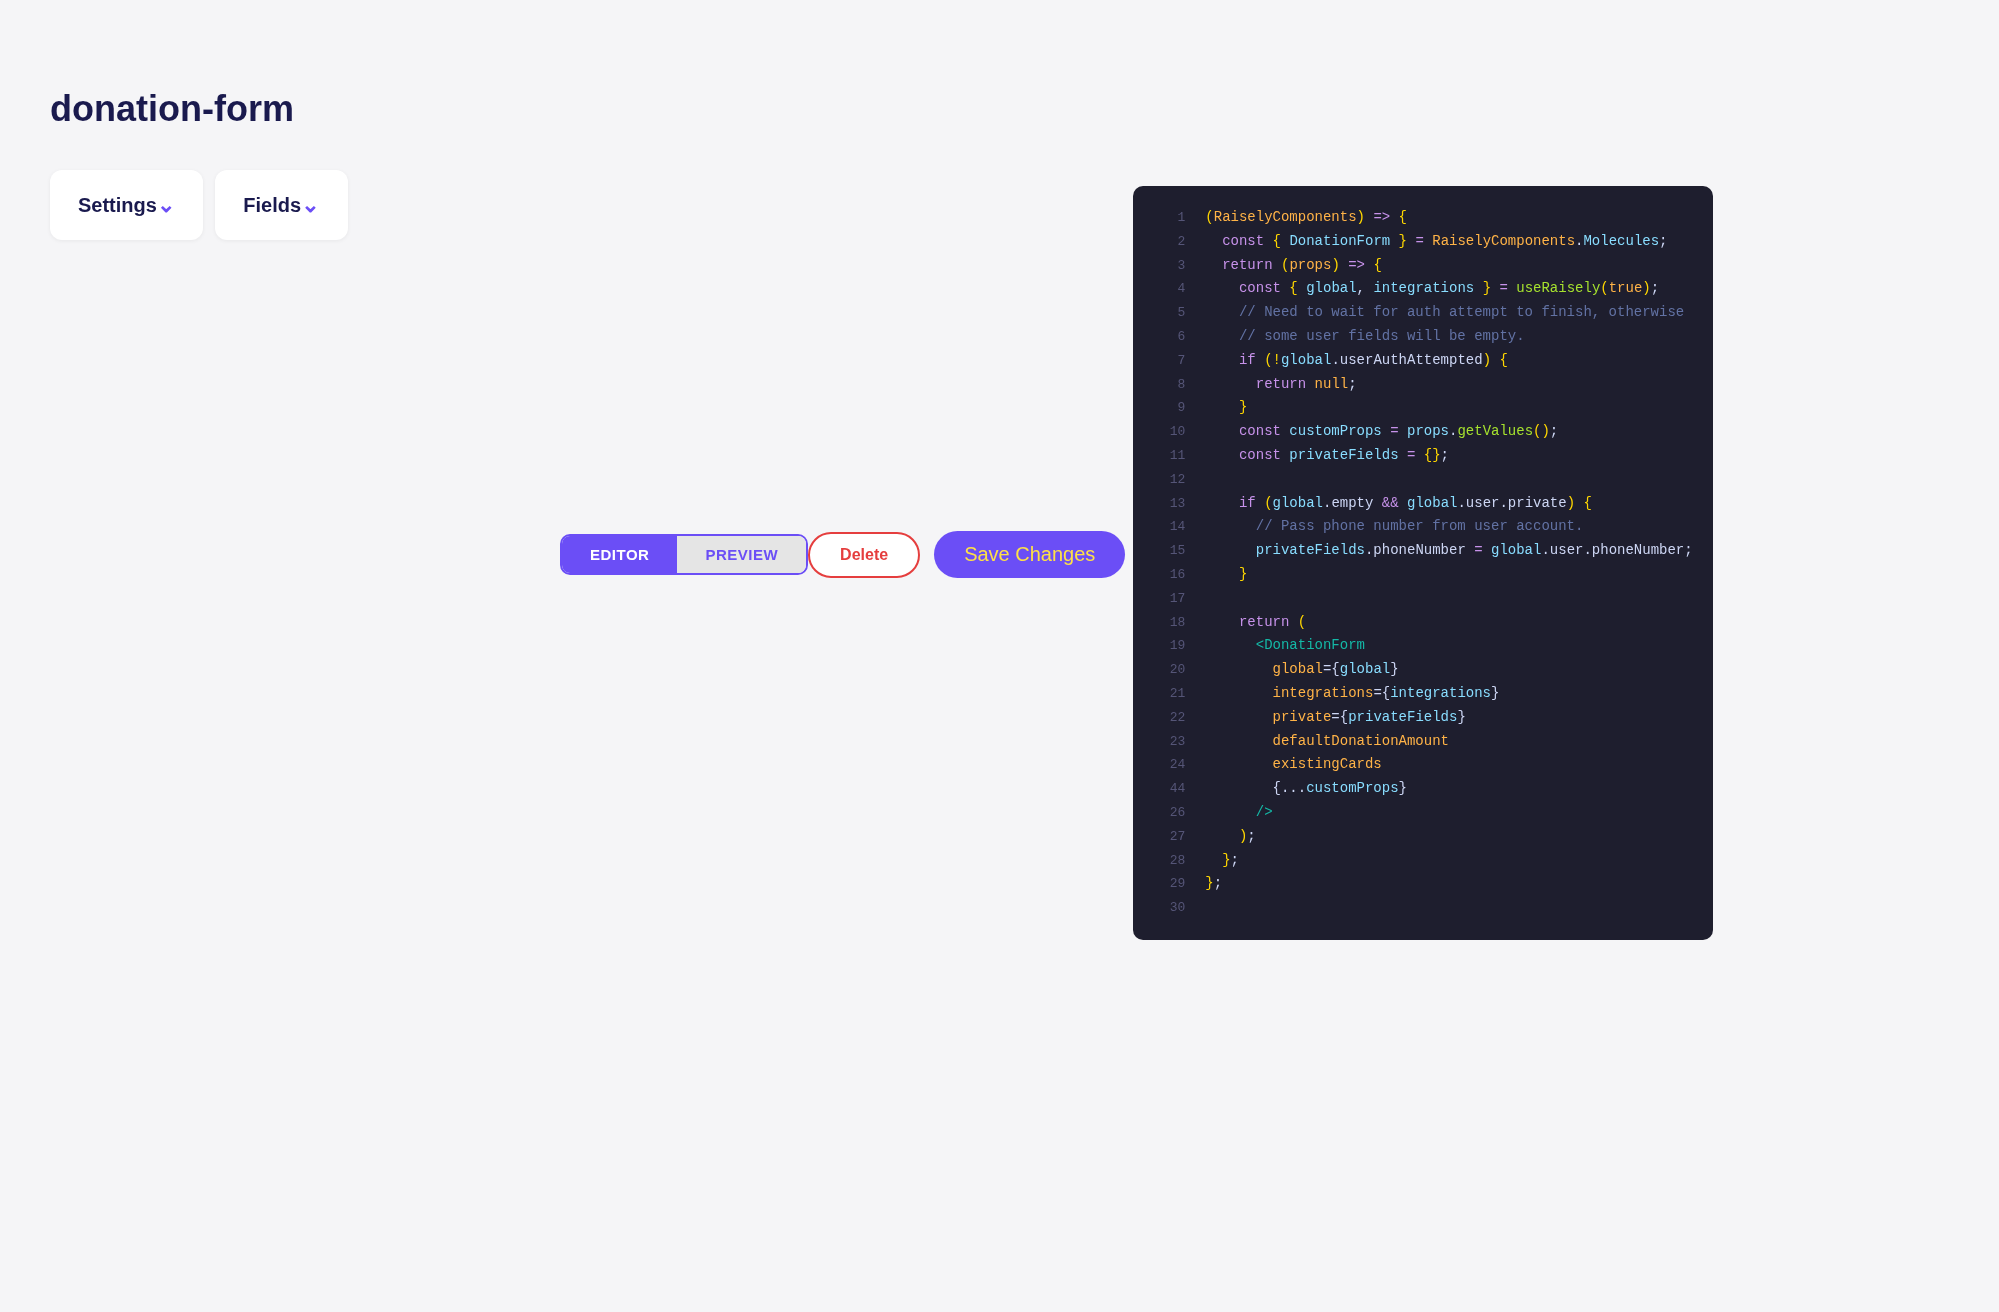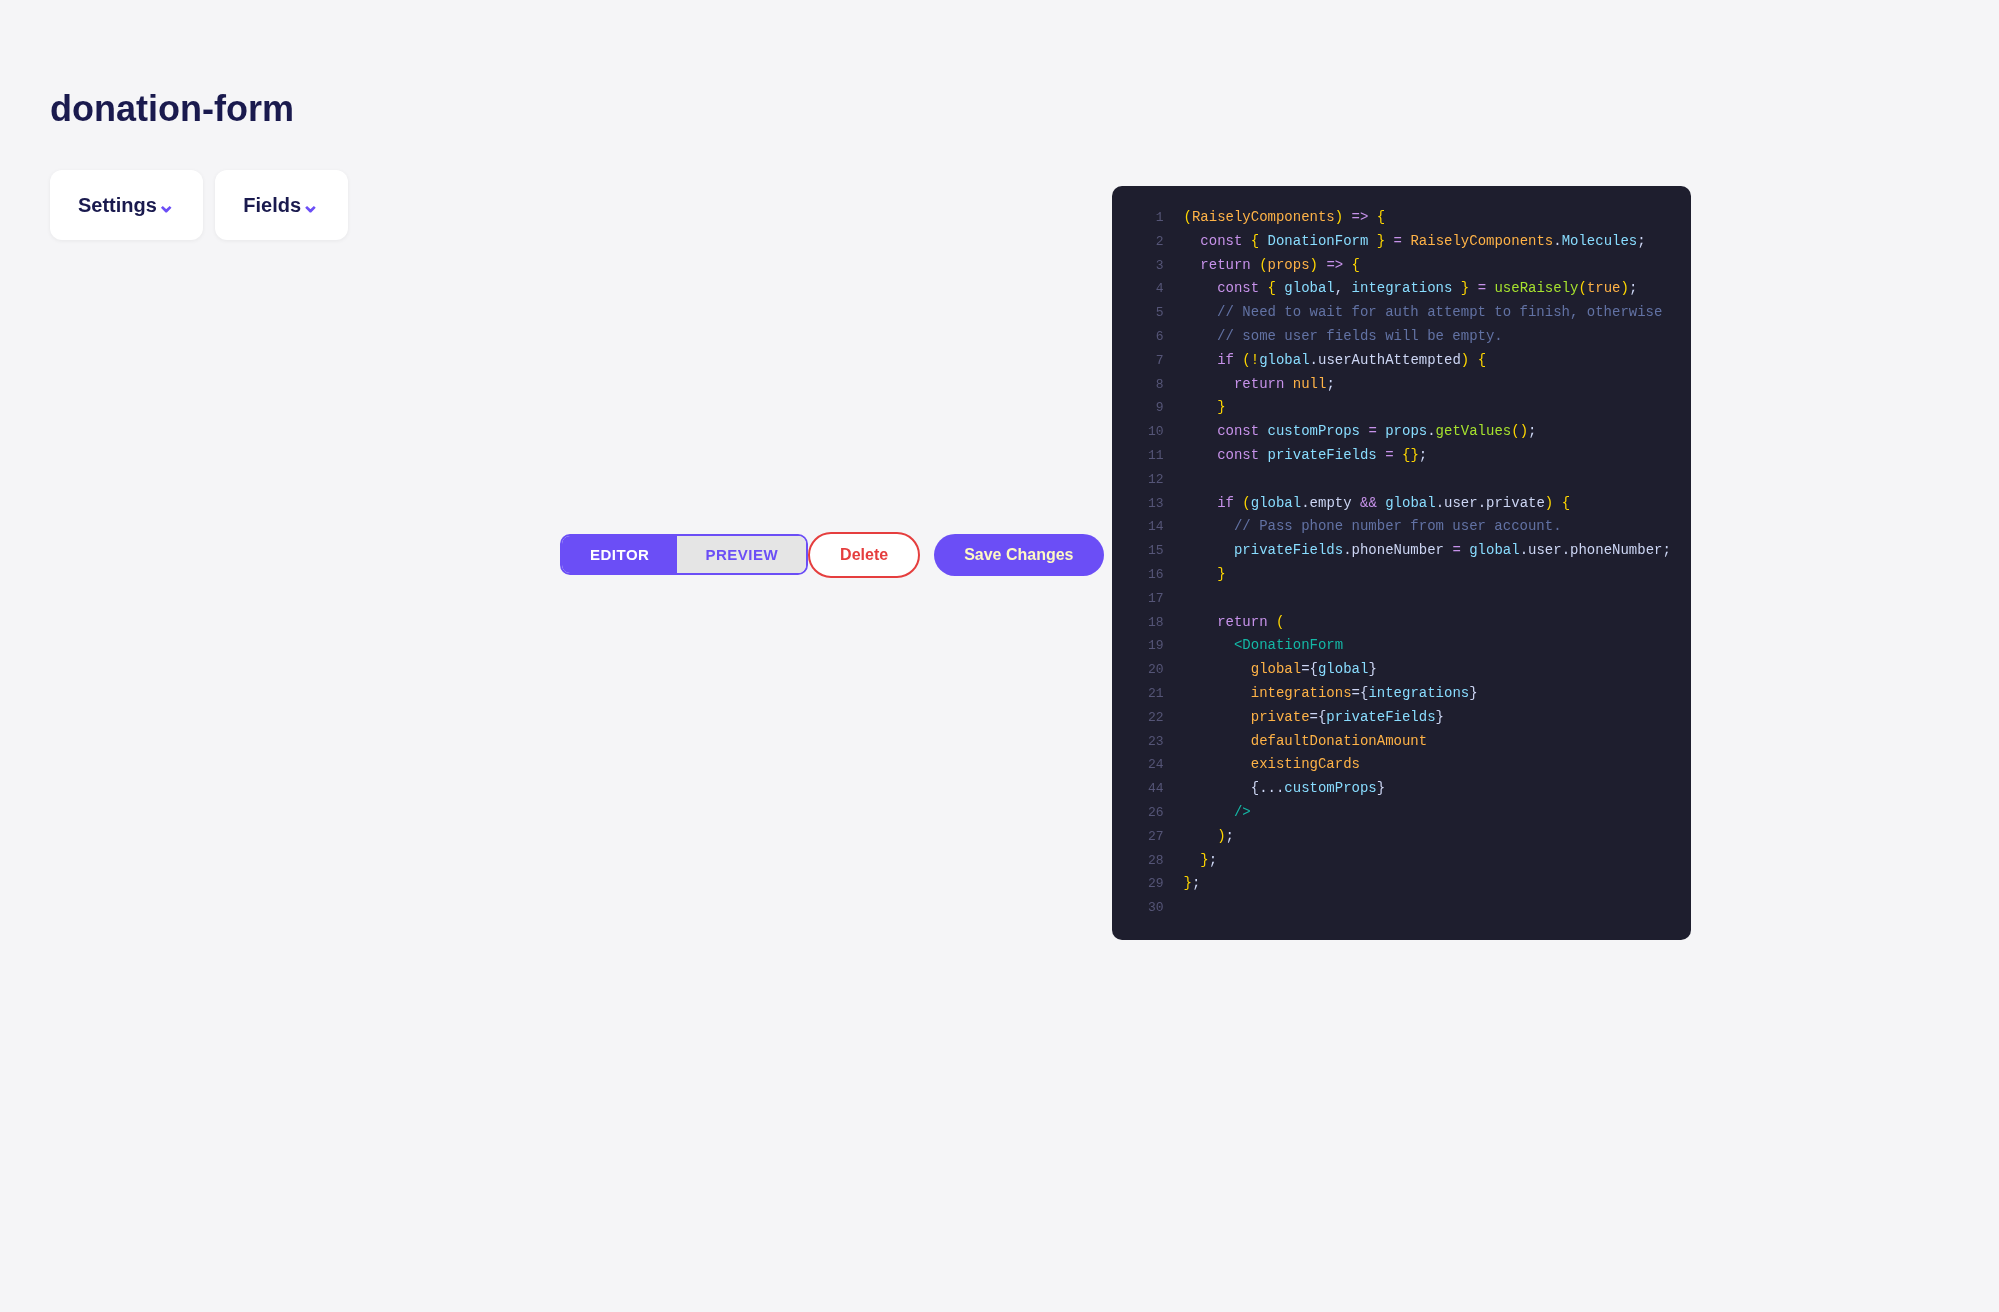--- a/index.html
+++ b/index.html
@@ -97,23 +97,23 @@
       color: #e53e3e;
       font-size: 16px;
       font-weight: 700;
       cursor: pointer;
     }
     .save-btn {
       padding: 12px 30px;
       border: none;
       border-radius: 50px;
       background: #6b4ef6;
-      color: #fef9c3;
-      font-size: 16px;
-      font-weight: 700;
+      color: #fde047;
+      font-size: 20px;
+      font-weight: 400;
       cursor: pointer;
     }
     .code-editor {
       background: #1e1e2e;
       border-radius: 10px;
       padding: 20px 0;
       margin-top: 16px;
       font-family: 'Courier New', 'Consolas', monospace;
       font-size: 14px;
       line-height: 1.7;

